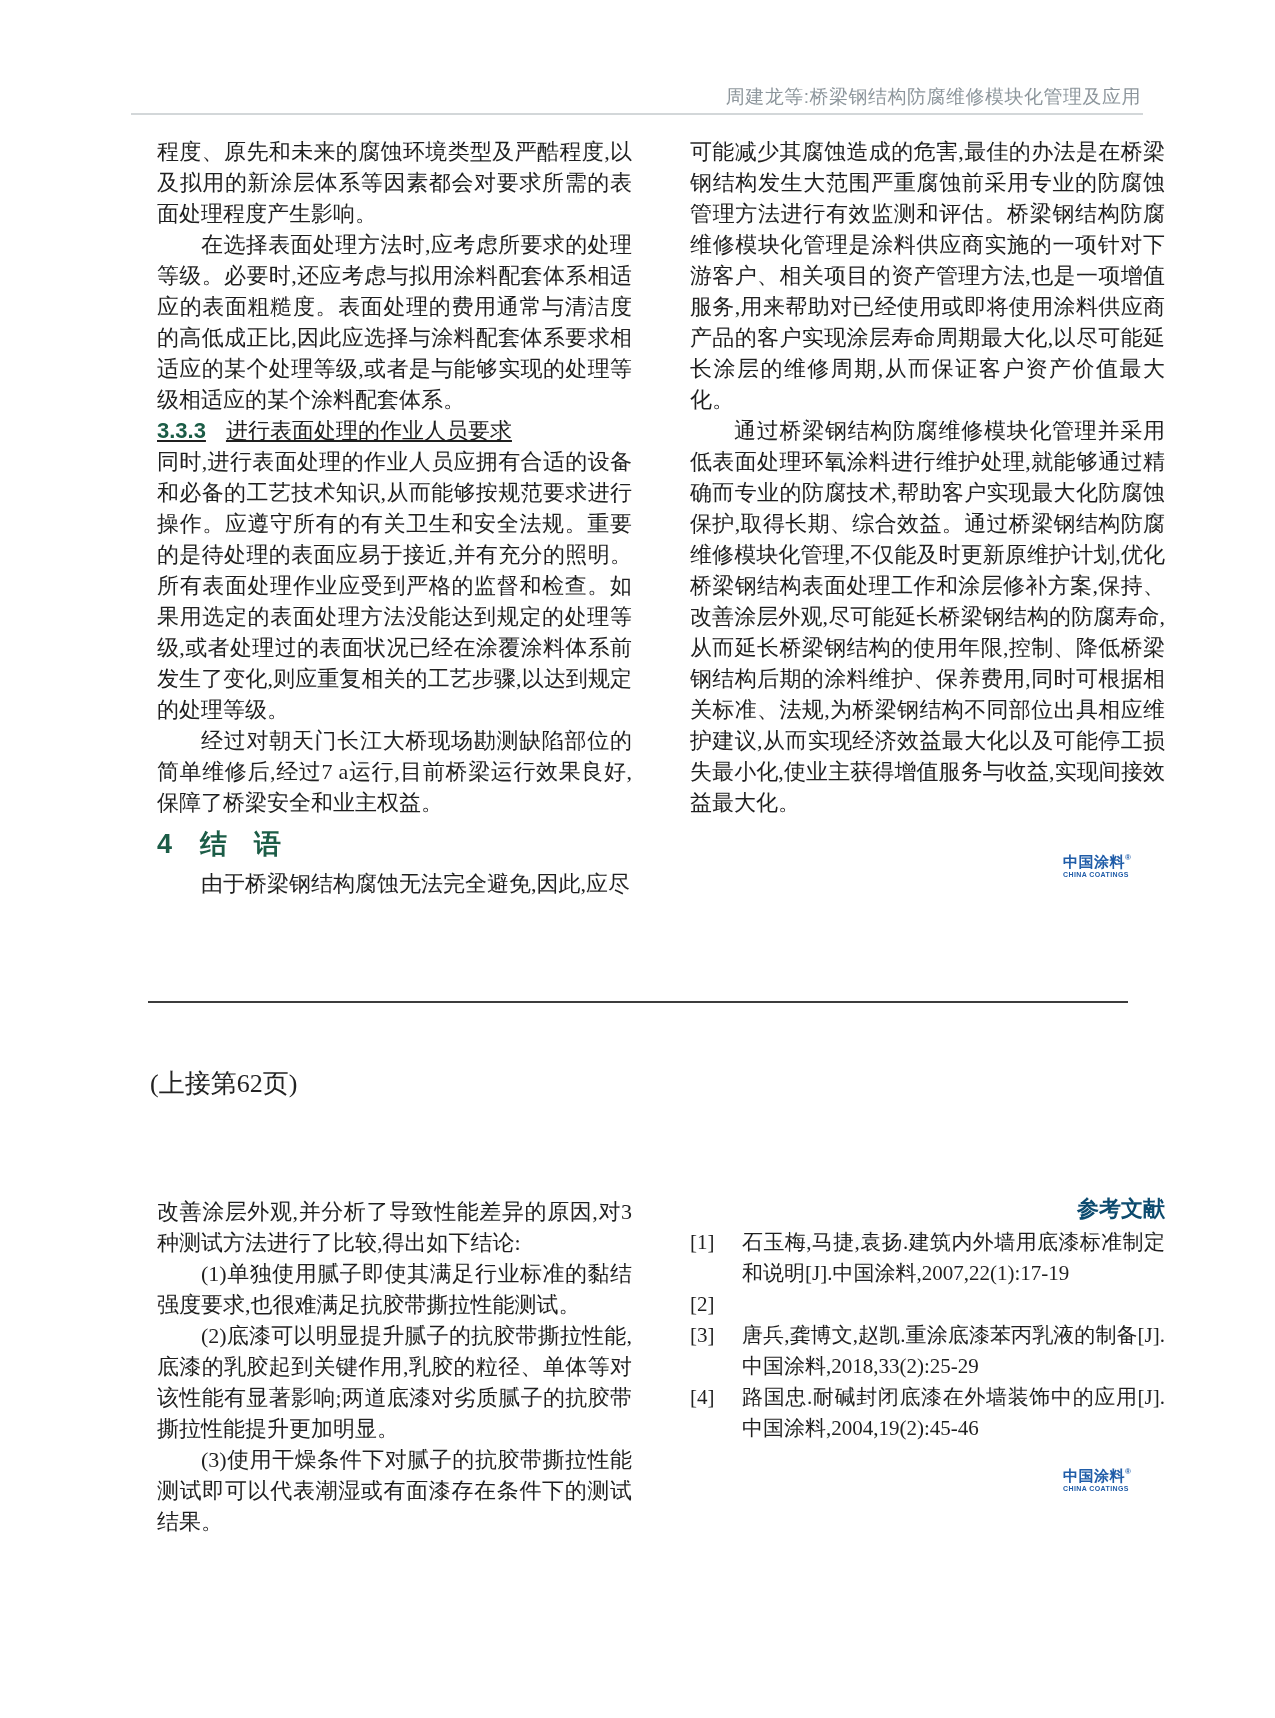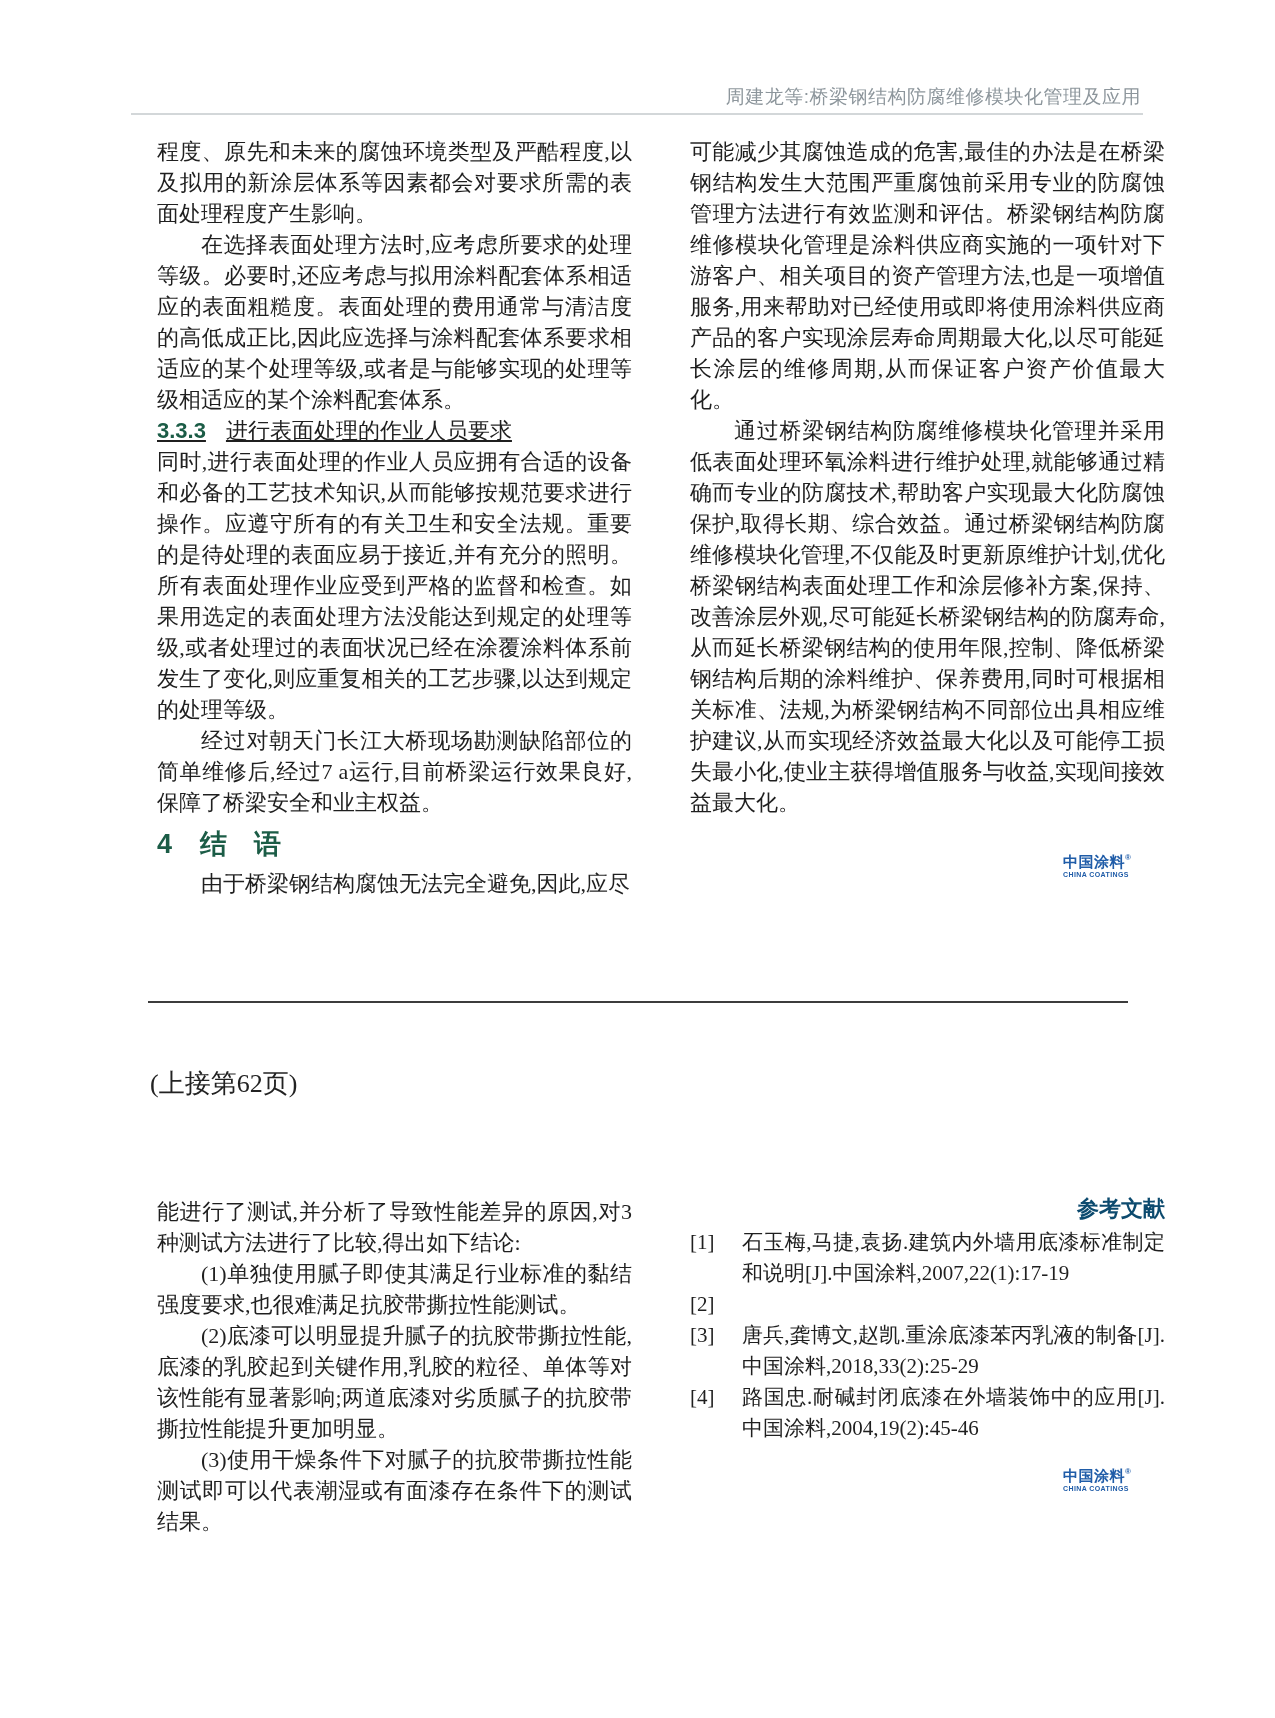--- a/index.html
+++ b/index.html
@@ -101,21 +101,21 @@
   <div class="logo logo1">
     <div class="cn"><span>中国涂料</span><span class="reg">®</span></div>
     <div class="en">CHINA COATINGS</div>
   </div>
 
   <div class="divider"></div>
   <div class="cont-note">(上接第62页)</div>
 
   <div class="cols cols-bottom">
     <div class="col">
-      <p>能进行了测试,并分析了导致性能差异的原因,对3种测试方法进行了比较,得出如下结论:</p>
+      <p>改善涂层外观,并分析了导致性能差异的原因,对3种测试方法进行了比较,得出如下结论:</p>
       <p class="ind">(1)单独使用腻子即使其满足行业标准的黏结强度要求,也很难满足抗胶带撕拉性能测试。</p>
       <p class="ind">(2)底漆可以明显提升腻子的抗胶带撕拉性能,底漆的乳胶起到关键作用,乳胶的粒径、单体等对该性能有显著影响;两道底漆对劣质腻子的抗胶带撕拉性能提升更加明显。</p>
       <p class="ind">(3)使用干燥条件下对腻子的抗胶带撕拉性能测试即可以代表潮湿或有面漆存在条件下的测试结果。</p>
     </div>
     <div class="col">
       <h4 class="refs-h">参考文献</h4>
       <div class="ref">
         <span class="n">[1]</span>
         <span class="t">石玉梅,马捷,袁扬.建筑内外墙用底漆标准制定和说明[J].中国涂料,2007,22(1):17-19</span>
       </div>

